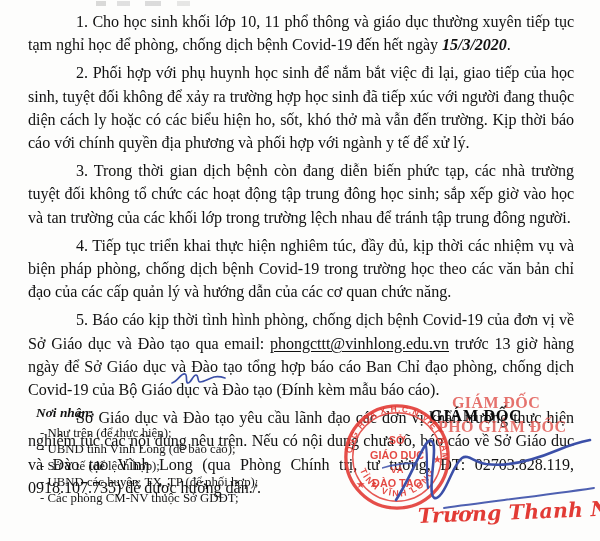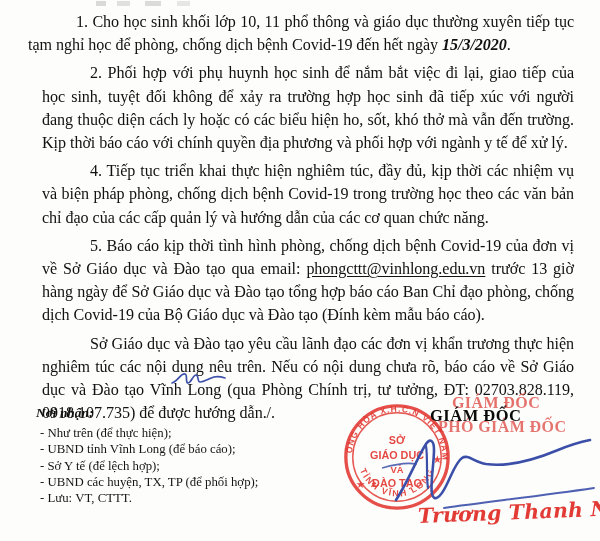--- a/index.html
+++ b/index.html
@@ -40,21 +40,20 @@
     margin: 0 0 2px 0;
     text-align: justify;
     text-justify: inter-word;
     text-indent: 48px;
     font-size: 16.1px;
     line-height: 23.2px;
     letter-spacing: -0.05px;
   }
   p.para.gap {
     margin-top: 5px;
-    margin-left: 14px;
   }
   .bi {
     font-weight: bold;
     font-style: italic;
   }
   .ital {
   }
   .email {
     text-decoration: underline;
     text-underline-offset: 1.5px;
@@ -178,41 +177,42 @@
 <div id="page">
 
   <div class="scan-noise"></div>
 
   <div class="body-text">
 
     <p class="para"><span>1. Cho học sinh khối lớp 10, 11 phổ thông và giáo dục thường xuyên tiếp tục tạm nghỉ học để phòng, chống dịch bệnh Covid-19 đến hết ngày </span><span class="bi">15/3/2020</span><span>.</span></p>
 
     <p class="para gap">2. Phối hợp với phụ huynh học sinh để nắm bắt việc đi lại, giao tiếp của học sinh, tuyệt đối không để xảy ra trường hợp học sinh đã tiếp xúc với người đang thuộc diện cách ly hoặc có các biểu hiện ho, sốt, khó thở mà vẫn đến trường. Kịp thời báo cáo với chính quyền địa phương và phối hợp với ngành y tế để xử lý.</p>
 
+    <p class="para gap">3. Trong thời gian dịch bệnh còn đang diễn biến phức tạp, các nhà trường tuyệt đối không tổ chức các hoạt động tập trung đông học sinh; sắp xếp giờ vào học và tan trường của các khối lớp trong trường lệch nhau để tránh tập trung đông người.</p>
 
     <p class="para gap">4. Tiếp tục triển khai thực hiện nghiêm túc, đầy đủ, kịp thời các nhiệm vụ và biện pháp phòng, chống dịch bệnh Covid-19 trong trường học theo các văn bản chỉ đạo của các cấp quản lý và hướng dẫn của các cơ quan chức năng.</p>
 
     <p class="para gap"><span>5. Báo cáo kịp thời tình hình phòng, chống dịch bệnh Covid-19 của đơn vị về Sở Giáo dục và Đào tạo qua email: </span><span class="email">phongcttt@vinhlong.edu.vn</span><span> trước 13 giờ hàng ngày để Sở Giáo dục và Đào tạo tổng hợp báo cáo Ban Chỉ đạo phòng, chống dịch Covid-19 của Bộ Giáo dục và Đào tạo </span><span class="ital">(Đính kèm mẫu báo cáo)</span><span>.</span></p>
 
     <p class="para gap">Sở Giáo dục và Đào tạo yêu cầu lãnh đạo các đơn vị khẩn trương thực hiện nghiêm túc các nội dung nêu trên. Nếu có nội dung chưa rõ, báo cáo về Sở Giáo dục và Đào tạo Vĩnh Long (qua Phòng Chính trị, tư tưởng, ĐT: 02703.828.119, 0918.107.735) để được hướng dẫn./.</p>
 
   </div>
 
   <svg class="hand-initial" viewBox="0 0 60 22">
     <path d="M4 15 C10 13, 13 5, 17 6 C20 7, 17 15, 20 15 C23 15, 25 7, 28 7 C31 7, 29 14, 32 14 C36 14, 40 11, 46 9 C50 8, 54 9, 57 10" fill="none" stroke="#3b4fa8" stroke-width="1.7" stroke-linecap="round"></path>
   </svg>
 
   <div class="recipients">
     <div class="recipients-title">Nơi nhận:</div>
     <ul>
       <li>- Như trên (để thực hiện);</li>
       <li>- UBND tỉnh Vĩnh Long (để báo cáo);</li>
       <li>- Sở Y tế (để lệch hợp);</li>
       <li>- UBND các huyện, TX, TP (để phối hợp);</li>
-      <li>- Lưu: VT, CTTT.</li>
+      <li>- Các phòng CM-NV thuộc Sở GDĐT;</li>
     </ul>
   </div>
 
   <div class="sign-block">
 
     <div class="sign-title-red-top">GIÁM ĐỐC</div>
     <div class="sign-title-red-bottom">PHÓ GIÁM ĐỐC</div>
     <div class="sign-title-black">GIÁM ĐỐC</div>
 
     <svg class="seal" viewBox="0 0 120 120">

